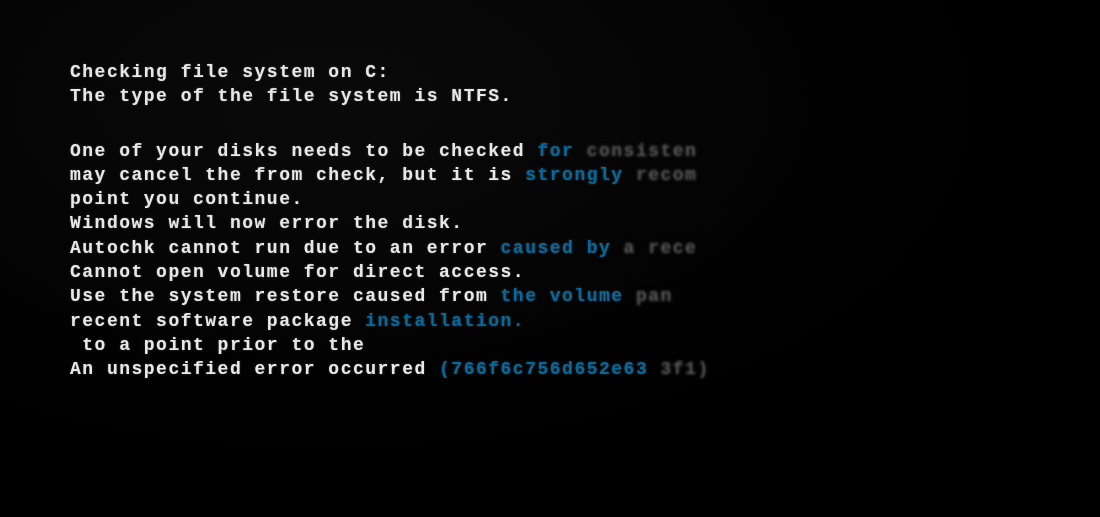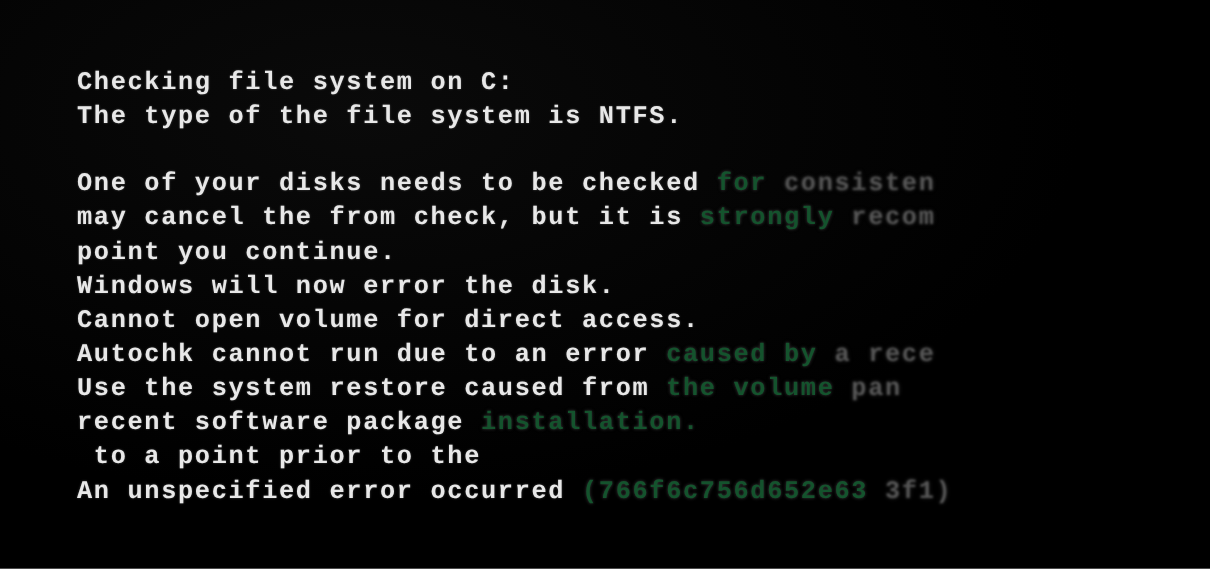--- a/index.html
+++ b/index.html
@@ -11,33 +11,33 @@
       width: 1100px;
       height: 517px;
       background: #000000;
       background: radial-gradient(ellipse at 30% 20%, #0a0a0a 0%, #000000 60%);
       overflow: hidden;
       font-family: 'Courier New', monospace;
       padding: 60px 0 0 70px;
     }
     .console-line {
       color: #e8e8e8;
-      font-size: 23px;
+      font-size: 18px;
       font-weight: bold;
       letter-spacing: 1.5px;
       line-height: 1.35;
       white-space: pre;
       text-shadow: 0 0 2px rgba(255,255,255,0.3);
       font-family: 'Courier New', 'Lucida Console', monospace;
     }
     .console-block {
       margin-bottom: 4px;
     }
     .fade-right {
-      color: #14532d;
+      color: #0369a1;
       text-shadow: 0 0 3px rgba(120,120,120,0.5);
       filter: blur(0.5px);
     }
     .fade-more {
       color: #555555;
       text-shadow: 0 0 4px rgba(80,80,80,0.4);
       filter: blur(1px);
     }
     .spacer {
       height: 30px;
@@ -47,19 +47,19 @@
 <body>
 
 <div class="console-block">
   <div class="console-line"><span>Checking file system on C:</span></div>
   <div class="console-line"><span>The type of the file system is NTFS.</span></div>
   <div class="spacer"></div>
   <div class="console-line"><span>One of your disks needs to be checked </span><span class="fade-right">for </span><span class="fade-more">consisten</span></div>
   <div class="console-line"><span>may cancel the from check, but it is </span><span class="fade-right">strongly </span><span class="fade-more">recom</span></div>
   <div class="console-line"><span>point you continue.</span></div>
   <div class="console-line"><span>Windows will now error the disk.</span></div>
+  <div class="console-line"><span>Autochk cannot run due to an error </span><span class="fade-right">caused by </span><span class="fade-more">a rece</span></div>
   <div class="console-line"><span>Cannot open volume for direct access.</span></div>
-  <div class="console-line"><span>Autochk cannot run due to an error </span><span class="fade-right">caused by </span><span class="fade-more">a rece</span></div>
   <div class="console-line"><span>Use the system restore caused from </span><span class="fade-right">the volume </span><span class="fade-more">pan</span></div>
   <div class="console-line"><span>recent software package </span><span class="fade-right">installation.</span></div>
   <div class="console-line"><span> to a point prior to the</span></div>
   <div class="console-line"><span>An unspecified error occurred </span><span class="fade-right">(766f6c756d652e63 </span><span class="fade-more">3f1)</span></div>
 </div>
 
 </body></html>

